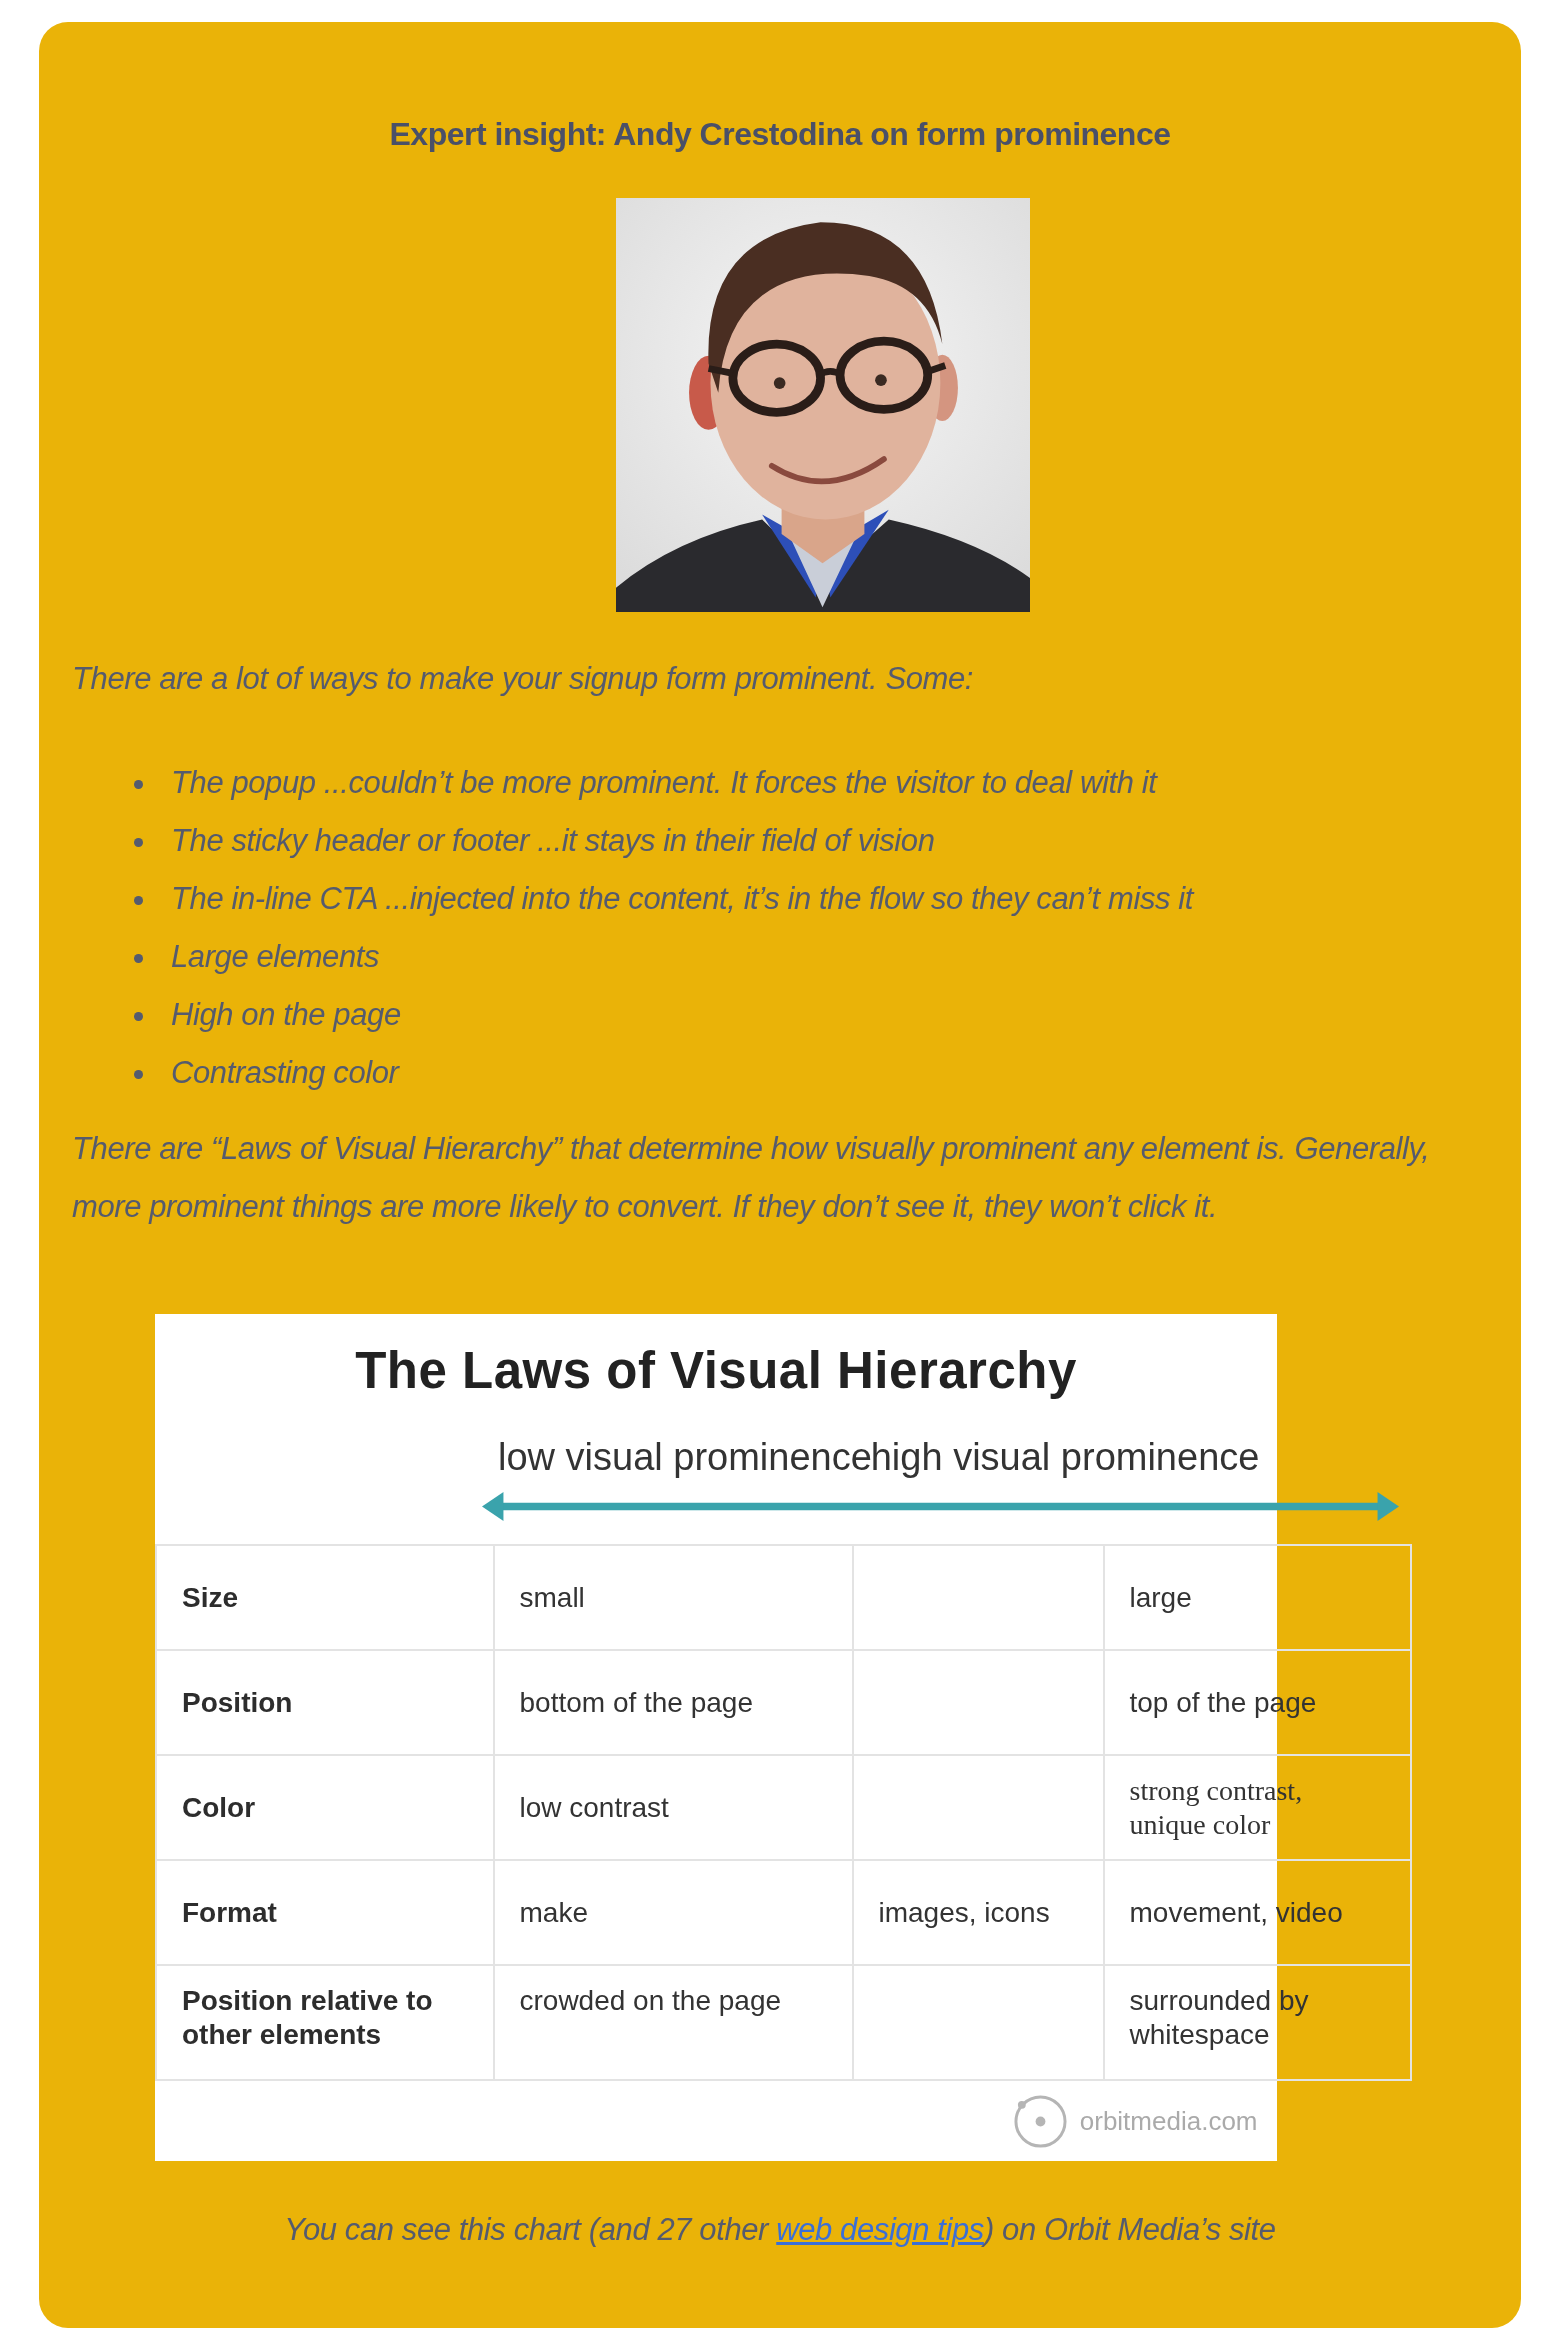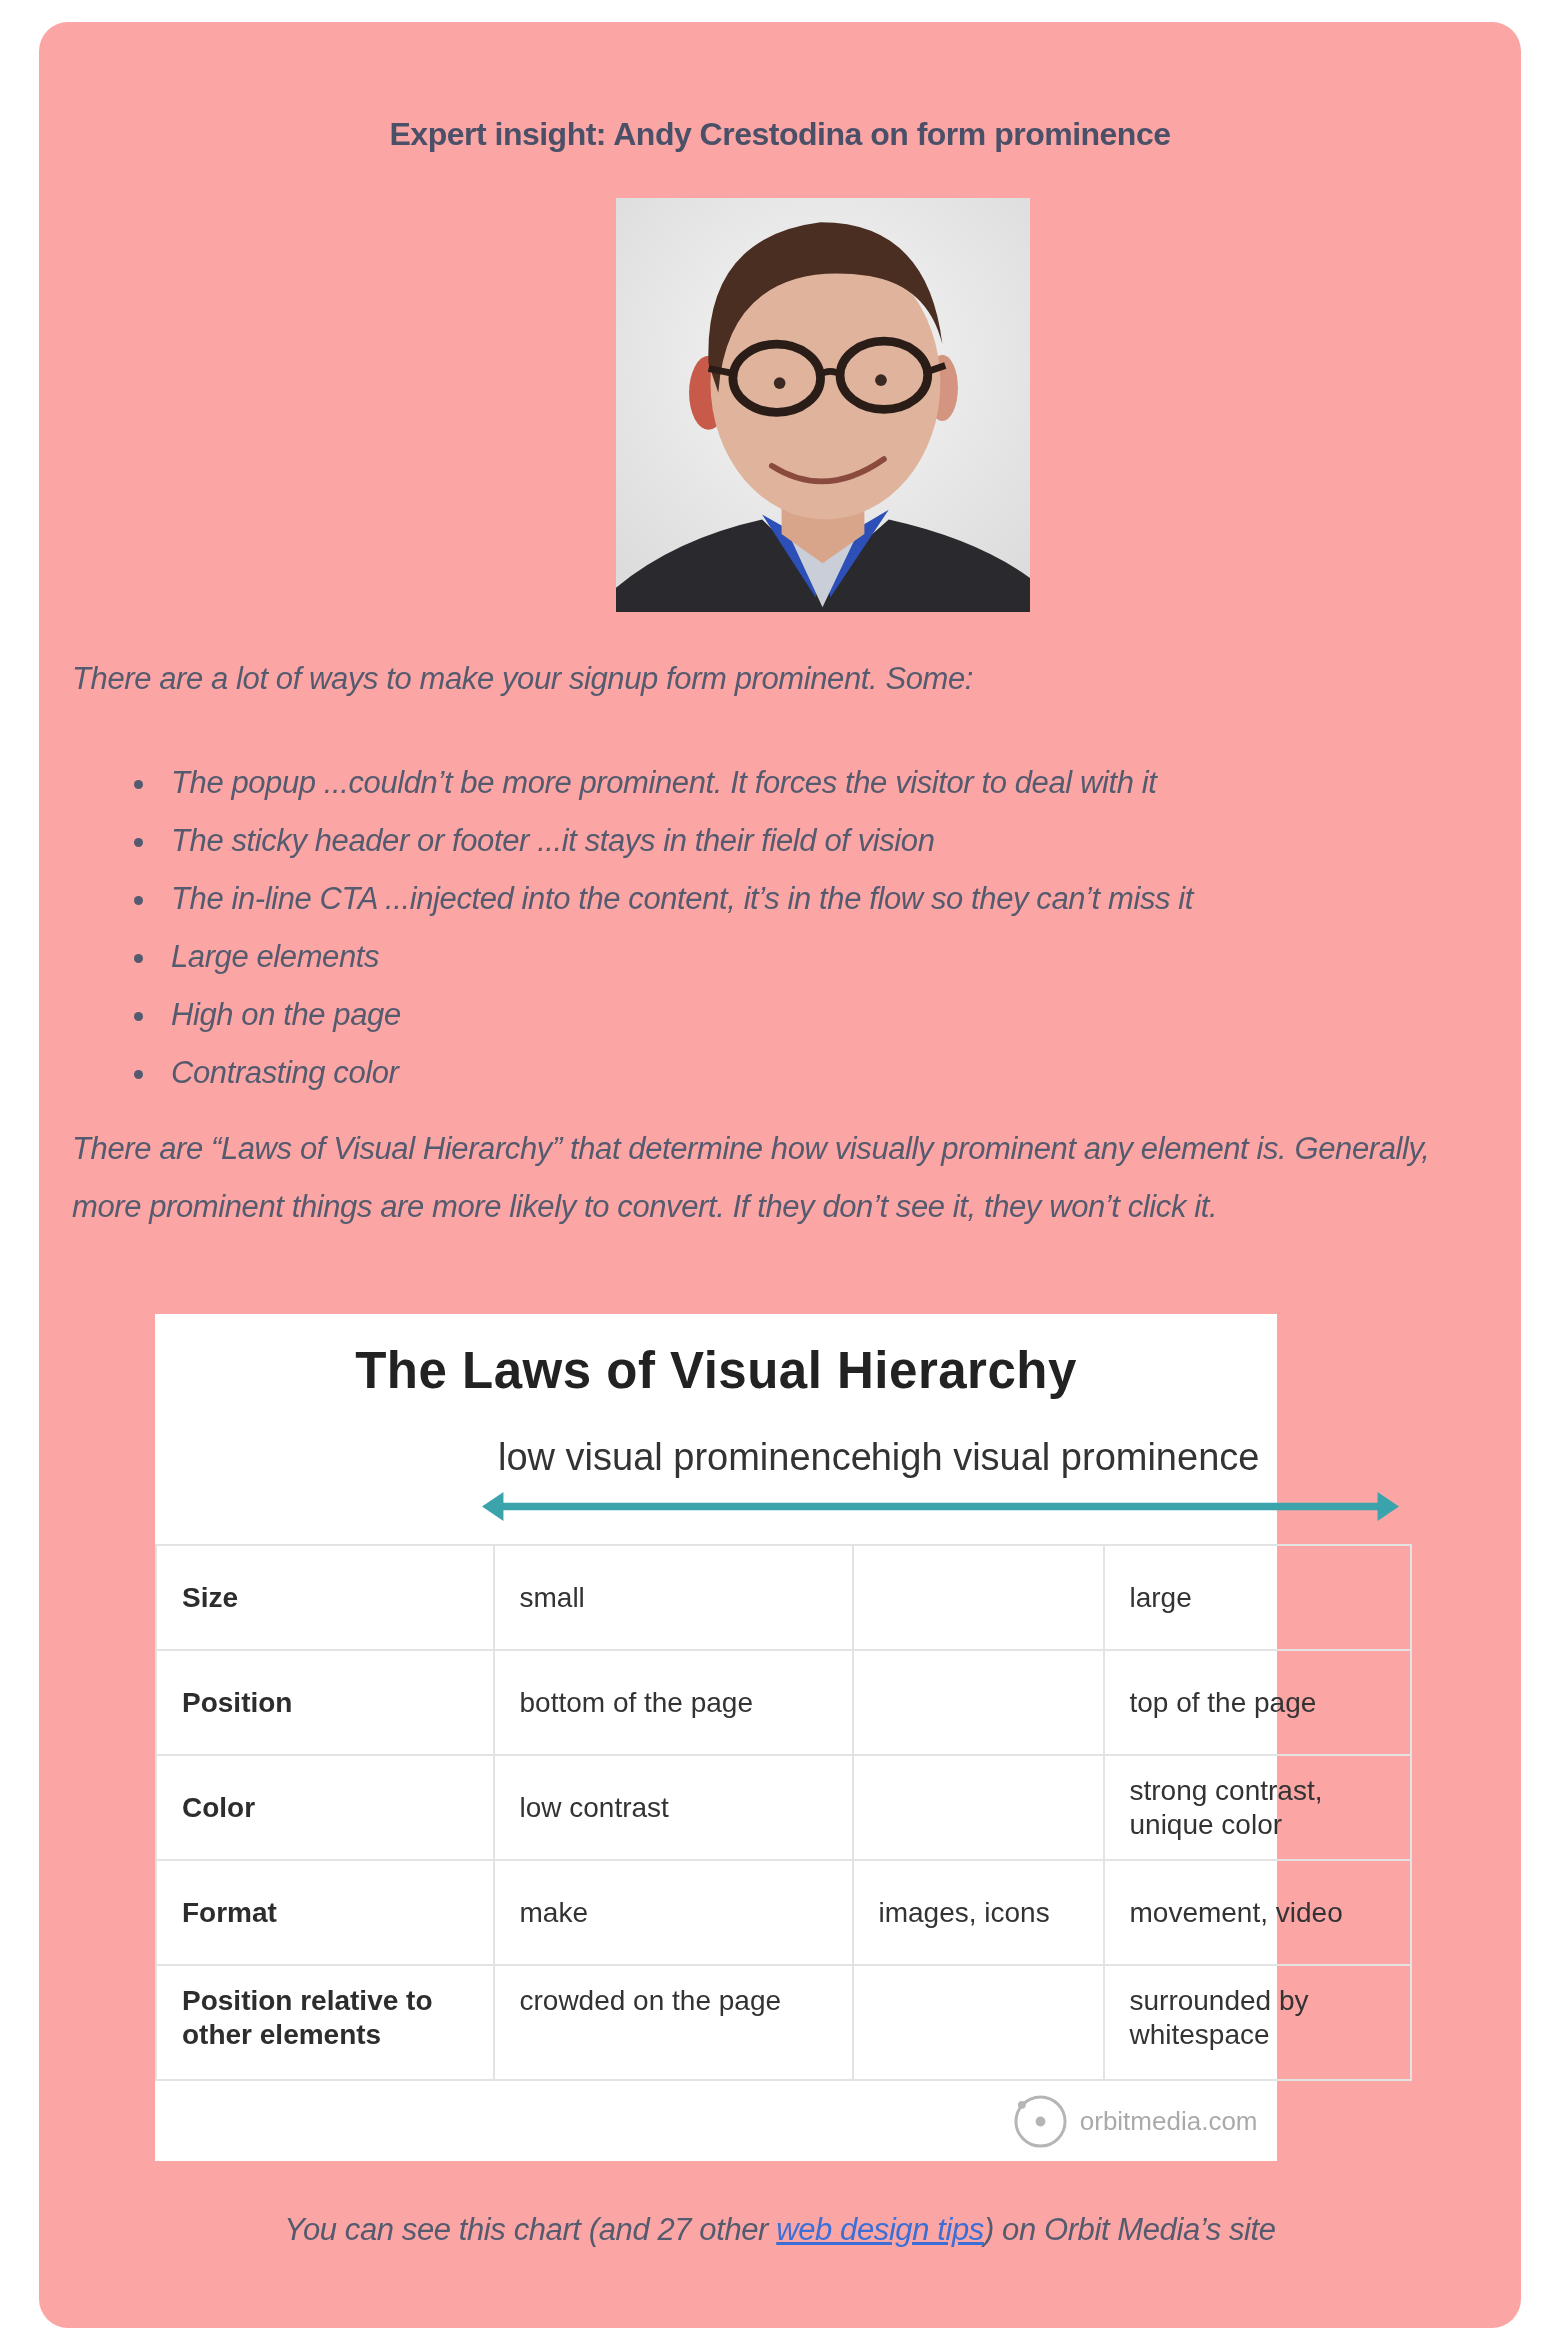--- a/index.html
+++ b/index.html
@@ -1,19 +1,19 @@
 <!DOCTYPE html>
 <html><head>
 <meta charset="utf-8">
 <style>
   html, body { margin: 0; padding: 0; background: #ffffff; }
   body { width: 1560px; height: 2348px; position: relative; overflow: hidden;
          font-family: "Liberation Sans", "DejaVu Sans", sans-serif; }
   .card { position: absolute; left: 39px; top: 21.5px; width: 1482px; height: 2306px;
-          background: #fca5a5; border-radius: 29px; }
+          background: #eab308; border-radius: 29px; }
   .heading { position: absolute; left: 0; right: 0; top: 94px; text-align: center;
              font-size: 32px; font-weight: bold; color: #4a5068; letter-spacing: -0.5px; }
   .photo { position: absolute; left: 577px; top: 176px; width: 414px; height: 414px;
            background: #eceeef; overflow: hidden; }
   .photo svg { display: block; width: 100%; height: 100%; }
   .para { position: absolute; left: 72px; width: 1424px; font-style: italic;
           font-size: 31px; color: #555b6e; line-height: 58px; margin: 0; letter-spacing: -0.4px; }
   .bullets { position: absolute; left: 72px; top: 739px; margin: 15px; padding: 0; list-style: none; }
   .bullets li { position: relative; padding-left: 84px; font-style: italic; font-size: 31px;
                 color: #555b6e; line-height: 58px; letter-spacing: -0.4px; }
@@ -28,21 +28,21 @@
   .arrow { position: absolute; left: 327px; top: 178px; width: 917px; height: 29px; }
   table.laws { position: absolute; left: 0; top: 230px; width: 1257px; border-collapse: collapse;
                font-size: 28px; color: #333; border-radius: 19px; }
   table.laws td { border: 2px solid #e3e3e3; vertical-align: middle; padding: 0 0 0 25px; }
   table.laws td.rowlabel { font-weight: bold; color: #2d2d2d; width: 291px; }
   table.laws td.c1 { width: 332px; }
   table.laws td.c2 { width: 224px; }
   table.laws tr { height: 105px; }
   table.laws tr.tall { height: 115px; }
   table.laws tr.tall td { vertical-align: top; padding-top: 17.6px; line-height: 34px; }
-  .wrap2 { line-height: 34px; }
+  .wrap2 { line-height: 34px; font-family: Liberation Serif, serif; }
   .logo { position: absolute; right: 19.5px; bottom: 11.7px; display: flex; align-items: center; gap: 12px;
           color: #aaa; font-size: 26px; }
   .caption { position: absolute; left: 0; right: 0; top: 2212px; text-align: center; font-style: italic;
              font-size: 31px; color: #555b6e; letter-spacing: -0.4px; }
   .caption a { color: #3b6fd6; text-decoration: underline; }
 </style>
 </head>
 <body>
 
 <div class="card">

